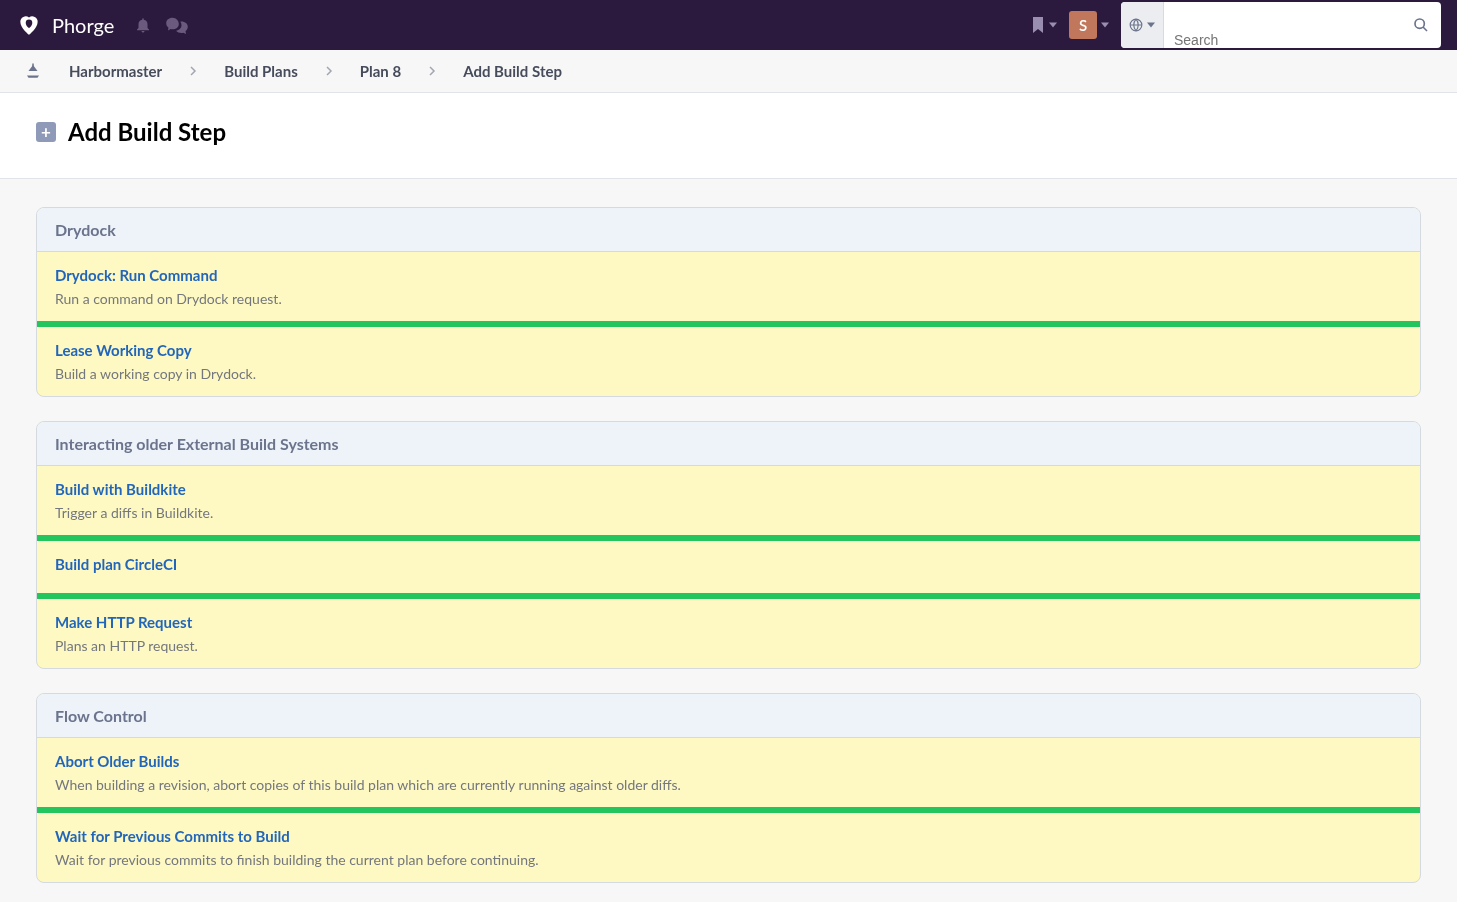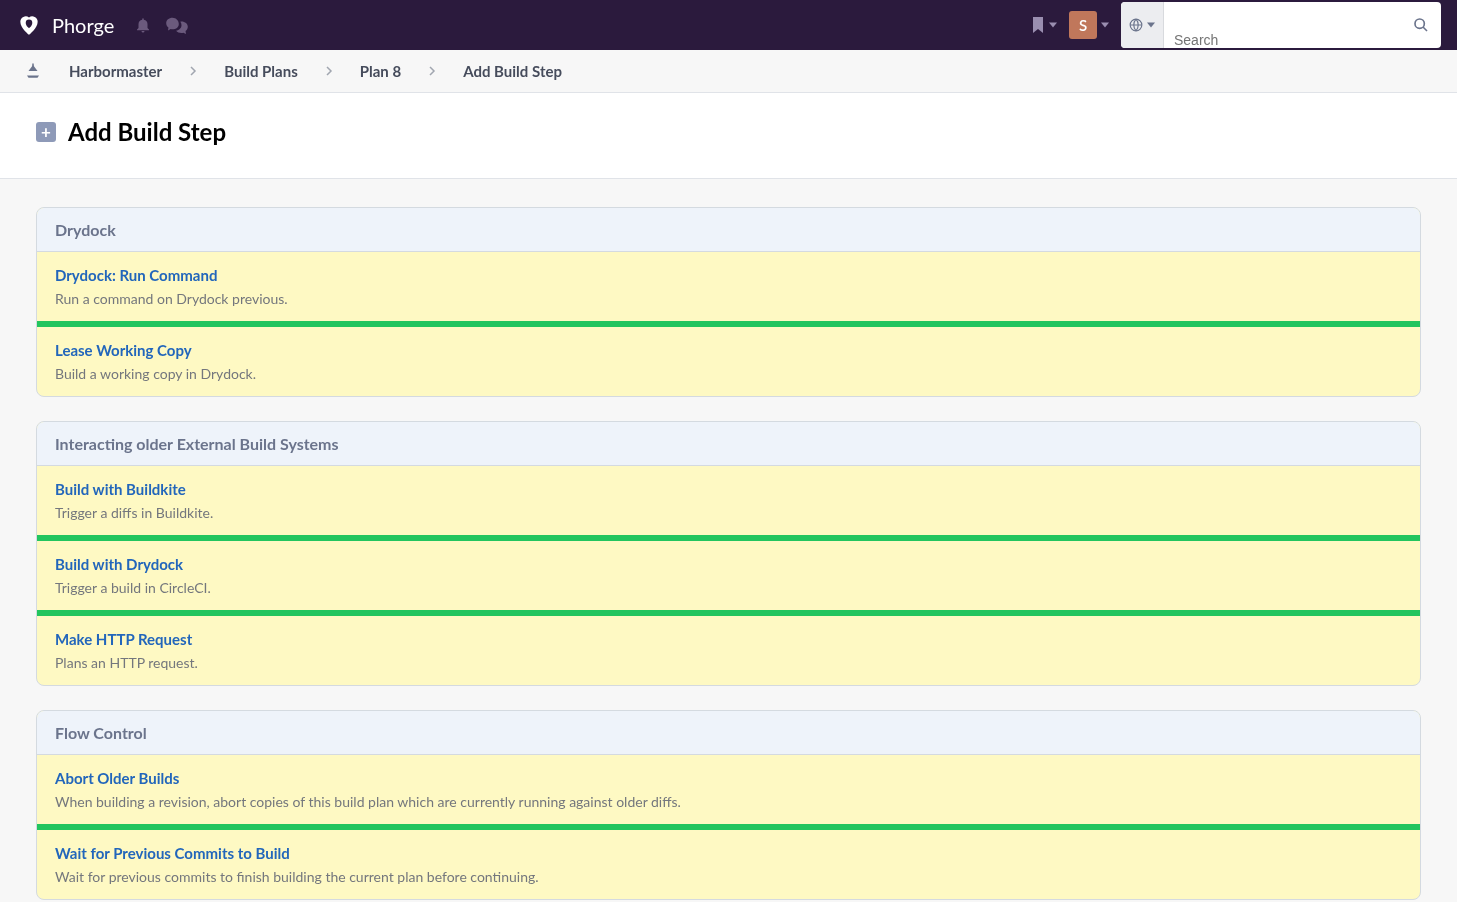--- a/index.html
+++ b/index.html
@@ -156,39 +156,38 @@
   </div>
 </div>
 
 <div class="content">
 
   <div class="section-box">
     <div class="section-header">Drydock</div>
     <div>
       <div class="item">
         <div class="item-title">Drydock: Run Command</div>
-        <div class="item-desc">Run a command on Drydock previous.</div>
+        <div class="item-desc">Run a command on Drydock request.</div>
       </div>
       <div class="item">
         <div class="item-title">Lease Working Copy</div>
         <div class="item-desc">Build a working copy in Drydock.</div>
       </div>
     </div>
   </div>
 
   <div class="section-box">
     <div class="section-header">Interacting older External Build Systems</div>
     <div>
       <div class="item">
         <div class="item-title">Build with Buildkite</div>
         <div class="item-desc">Trigger a diffs in Buildkite.</div>
       </div>
       <div class="item">
-        <div class="item-title">Build with Drydock</div>
-        <div class="item-desc">Trigger a build in CircleCI.</div>
+        <div class="item-title">Build plan CircleCI</div>
       </div>
       <div class="item">
         <div class="item-title">Make HTTP Request</div>
         <div class="item-desc">Plans an HTTP request.</div>
       </div>
     </div>
   </div>
 
   <div class="section-box">
     <div class="section-header">Flow Control</div>

